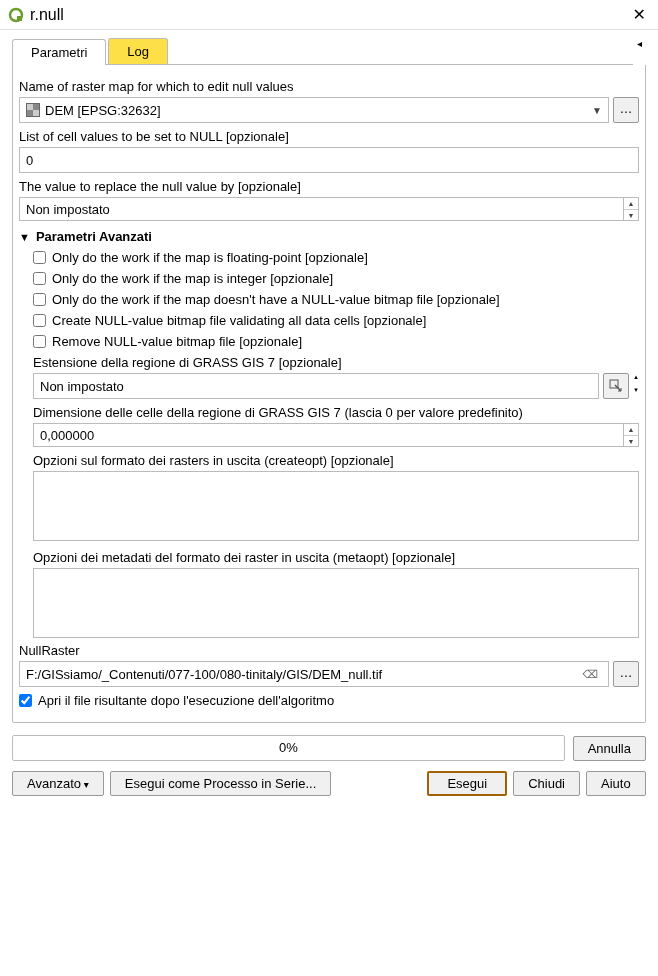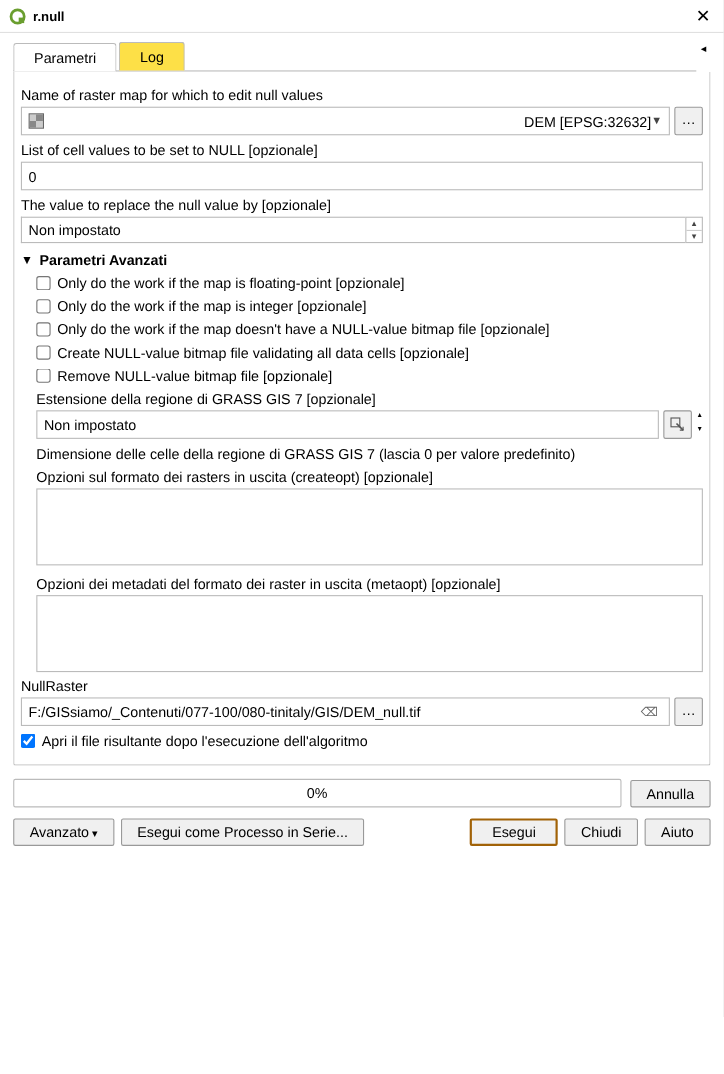--- a/index.html
+++ b/index.html
@@ -1,36 +1,36 @@
 <!DOCTYPE html>
 <html><head>
 <meta charset="utf-8">
 <style>
 * { box-sizing: border-box; margin: 0; padding: 0; font-family: "Segoe UI", Tahoma, sans-serif; font-size: 13px; }
 body { background: #fff; width: 658px; height: 976px; overflow: hidden; }
 
 .titlebar { height: 30px; display: flex; align-items: center; padding: 0 8px; border-bottom: 1px solid #e0e0e0; }
 .q-icon { width: 16px; height: 16px; margin-right: 6px; }
-.titlebar-title { flex: 1; font-size: 12px; font-weight: bold; }
+.titlebar-title { flex: 1; font-size: 16px; }
 .close-x { font-size: 16px; cursor: pointer; padding: 0 4px; }
 
 .content { padding: 8px 12px 6px 12px; }
 
 .tabs-row { display: flex; align-items: flex-start; }
 .tabs { display: flex; border-bottom: 1px solid #bbb; flex: 1; }
 .tab { padding: 5px 18px; border: 1px solid #bbb; border-bottom: none; background: #fde047; margin-right: 2px; border-radius: 3px 3px 0 0; cursor: pointer; }
 .tab.active { background: #fff; position: relative; top: 1px; }
 .collapse-arrow { font-size: 10px; padding: 0 4px; cursor: pointer; }
 
 .panel { border: 1px solid #bbb; border-top: none; padding: 8px 6px; border-radius: 0 0 2px 2px; }
 
 .field-label { margin: 6px 0 3px 0; }
 .combo-row { display: flex; gap: 4px; align-items: center; }
 .combo { flex: 1; border: 1px solid #bbb; padding: 3px 6px; display: flex; align-items: center; background: #fff; height: 26px; }
-.combo-val { flex: 1; text-align: right; }
+.combo-val { flex: 1; }
 .combo-arrow { font-size: 10px; color: #444; }
 .sq-btn { width: 26px; height: 26px; border: 1px solid #999; background: #f0f0f0; text-align: center; line-height: 22px; cursor: pointer; border-radius: 2px; }
 .sq-btn svg { vertical-align: middle; }
 
 .text-input { width: 100%; border: 1px solid #bbb; padding: 3px 6px; height: 26px; background: #fff; }
 .textarea { width: 100%; border: 1px solid #bbb; height: 70px; background: #fff; resize: none; padding: 4px; }
 
 .adv-header { display: flex; align-items: center; margin: 8px 0 6px 0; font-weight: bold; cursor: pointer; }
 .adv-header .tri { margin-right: 6px; font-size: 11px; }
 .adv-body { padding-left: 14px; }
@@ -142,20 +142,27 @@
               <path d="M9 12 L12 12 L12 9" fill="none" stroke="#555"></path>
             </svg>
         </div>
         <div style="width:6px; display:flex; flex-direction:column; gap:0; height:26px;">
           <div style="flex:1; font-size:7px; text-align:center; cursor:pointer;">▴</div>
           <div style="flex:1; font-size:7px; text-align:center; cursor:pointer;">▾</div>
         </div>
       </div>
 
       <div class="field-label">Dimensione delle celle della regione di GRASS GIS 7 (lascia 0 per valore predefinito)</div>
+      <div class="input-w-spin">
+        <input value="0,000000" style="">
+        <div class="spin">
+            <div>▲</div>
+            <div>▼</div>
+          </div>
+      </div>
 
       <div class="field-label">Opzioni sul formato dei rasters in uscita (createopt) [opzionale]</div>
       <textarea class="textarea" style=""></textarea>
 
       <div class="field-label">Opzioni dei metadati del formato dei raster in uscita (metaopt) [opzionale]</div>
       <textarea class="textarea" style=""></textarea>
     </div>
 
     <div class="field-label" style="margin-top:2px">NullRaster</div>
     <div class="null-path-row">

